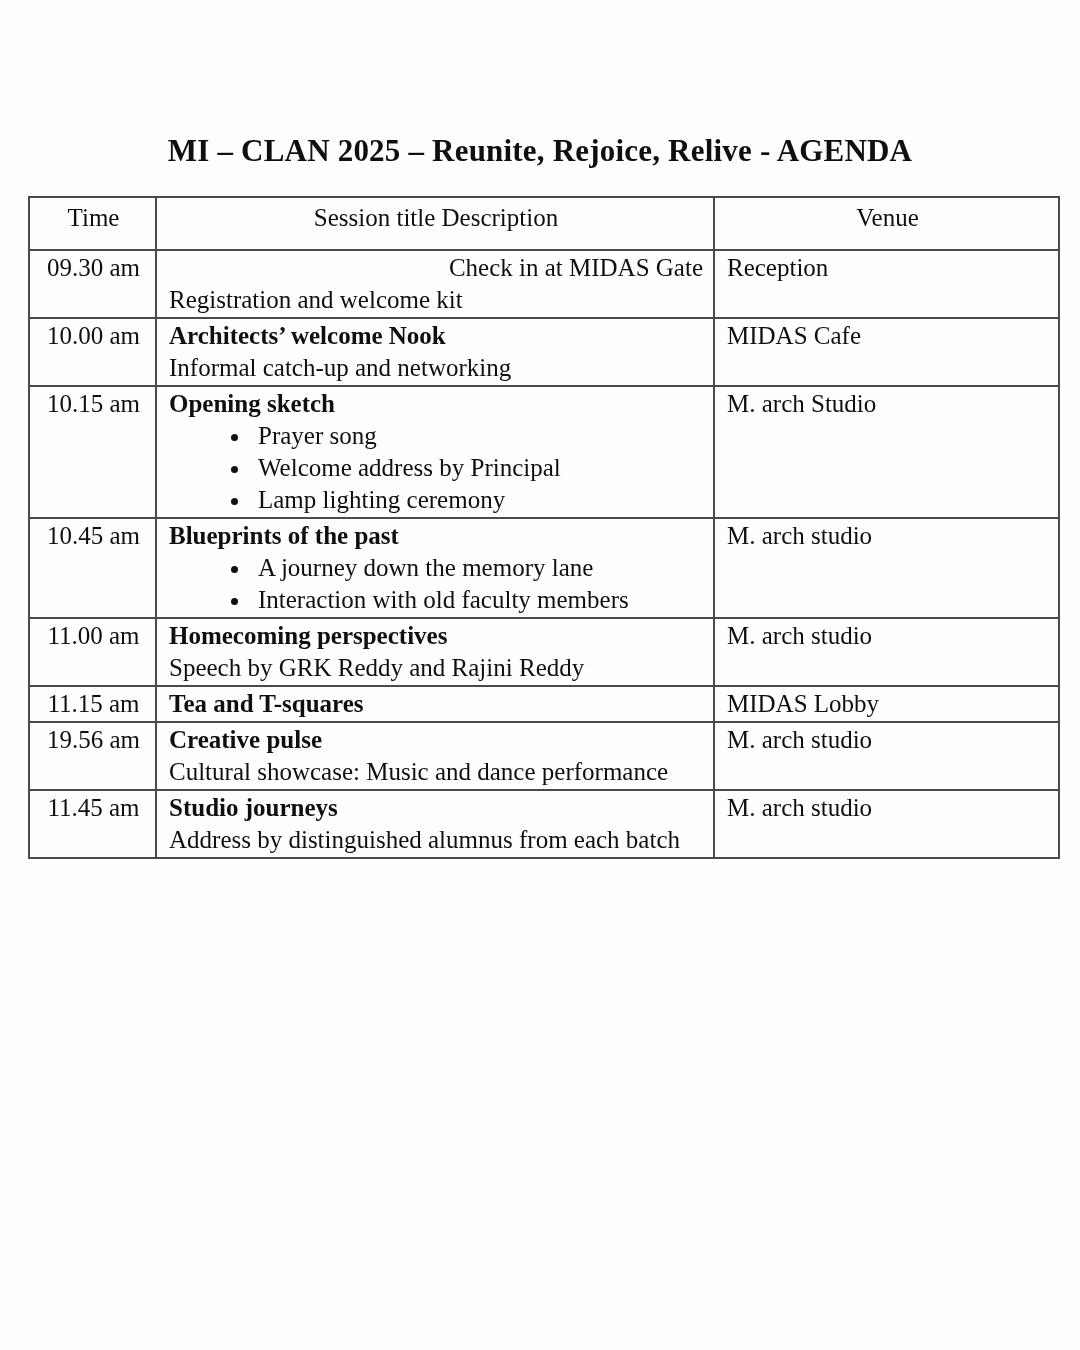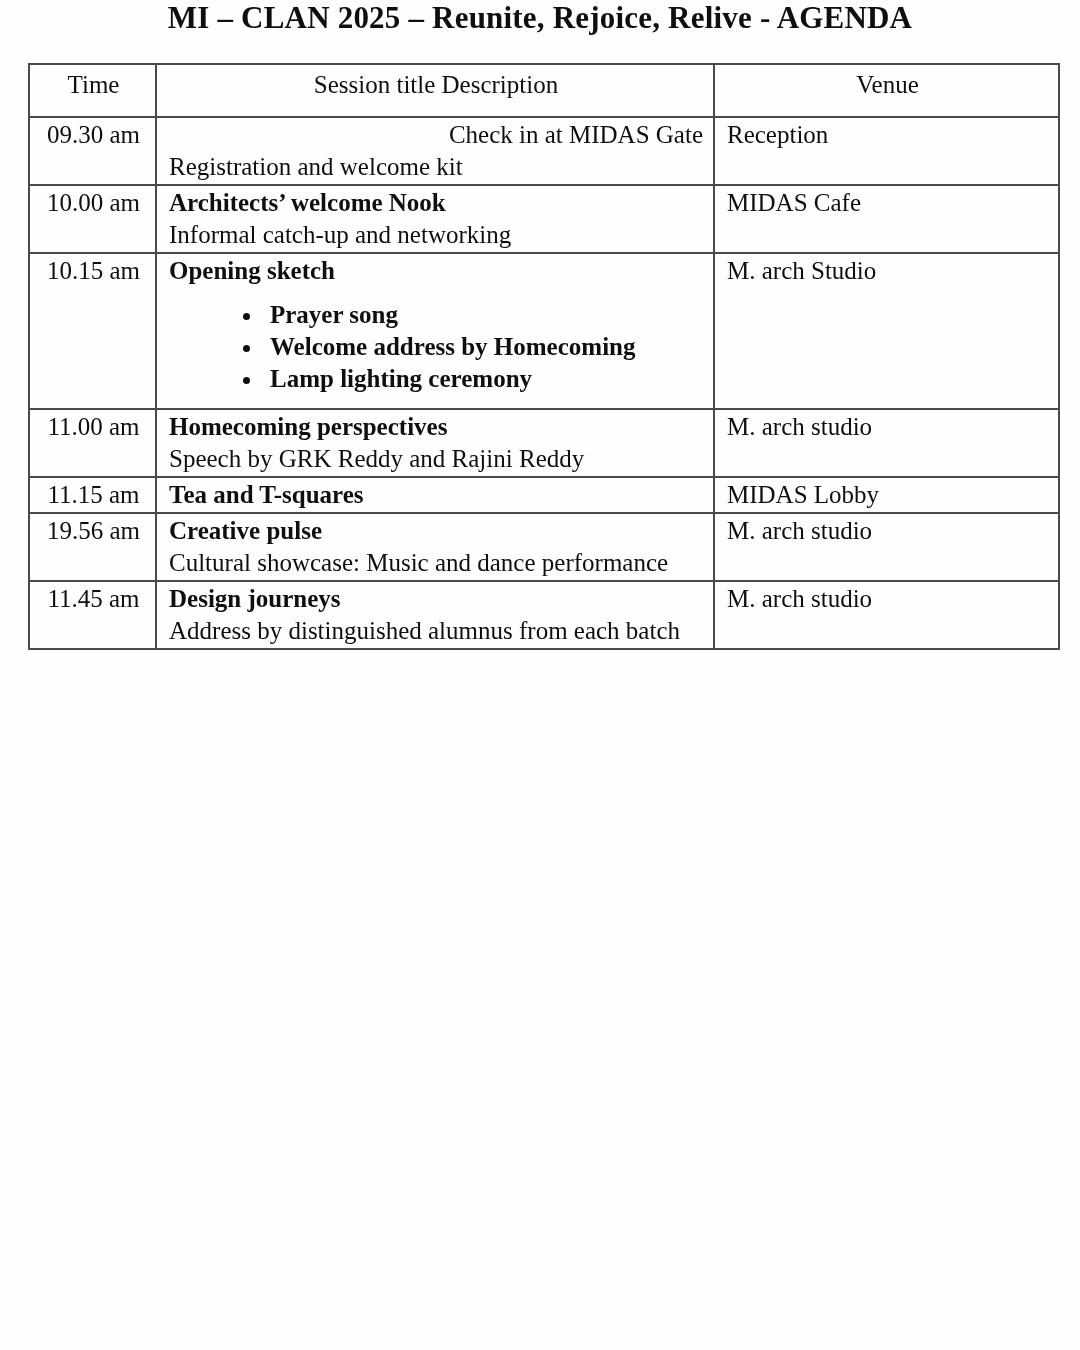--- a/index.html
+++ b/index.html
@@ -11,20 +11,21 @@
   }
   .page {
     position: relative;
     width: 1080px;
     height: 1350px;
     background: #fefefe;
     overflow: hidden;
   }
   h1.doc-title {
     margin: 0;
+    padding-top: 133px;
     padding-bottom: 0;
     text-align: center;
     font-size: 31px;
     line-height: 36px;
     font-weight: bold;
     letter-spacing: 0.2px;
   }
   table.agenda {
     border-collapse: collapse;
     table-layout: fixed;
@@ -52,24 +53,23 @@
   td.time-cell {
     text-align: center;
     padding-left: 4px;
     padding-right: 4px;
     white-space: nowrap;
   }
   td.session-cell .session-title { font-weight: bold; }
   td.session-cell .session-title.plain { font-weight: normal; text-align: right; }
   td.session-cell p.detail { margin: 0; }
   td.session-cell ul.bullets {
-    margin: 12px;
+    margin: 0;
     padding-left: 83px;
     list-style: disc outside;
-    font-weight: bold;
   }
   td.session-cell ul.bullets li { padding-left: 6px; }
   td.venue-cell { white-space: normal; }
 </style>
 </head>
 <body>
 
 <div class="page">
   <h1 class="doc-title">MI – CLAN 2025 – Reunite, Rejoice, Relive - AGENDA</h1>
 
@@ -102,25 +102,36 @@
             <p class="detail">Informal catch-up and networking</p>
           </td>
           <td class="venue-cell">MIDAS Cafe</td>
         </tr>
         <tr>
           <td class="time-cell">10.15 am</td>
           <td class="session-cell">
             <div class="session-title">Opening sketch</div>
             <ul class="bullets">
               <li>Prayer song</li>
-              <li>Welcome address by Homecoming</li>
+              <li>Welcome address by Principal</li>
               <li>Lamp lighting ceremony</li>
             </ul>
           </td>
           <td class="venue-cell">M. arch Studio</td>
+        </tr>
+        <tr>
+          <td class="time-cell">10.45 am</td>
+          <td class="session-cell">
+            <div class="session-title">Blueprints of the past</div>
+            <ul class="bullets">
+              <li>A journey down the memory lane</li>
+              <li>Interaction with old faculty members</li>
+            </ul>
+          </td>
+          <td class="venue-cell">M. arch studio</td>
         </tr>
         <tr>
           <td class="time-cell">11.00 am</td>
           <td class="session-cell">
             <div class="session-title">Homecoming perspectives</div>
             <p class="detail">Speech by GRK Reddy and Rajini Reddy</p>
           </td>
           <td class="venue-cell">M. arch studio</td>
         </tr>
         <tr>
@@ -134,20 +145,20 @@
           <td class="time-cell">19.56 am</td>
           <td class="session-cell">
             <div class="session-title">Creative pulse</div>
             <p class="detail">Cultural showcase: Music and dance performance</p>
           </td>
           <td class="venue-cell">M. arch studio</td>
         </tr>
         <tr>
           <td class="time-cell">11.45 am</td>
           <td class="session-cell">
-            <div class="session-title">Design journeys</div>
+            <div class="session-title">Studio journeys</div>
             <p class="detail">Address by distinguished alumnus from each batch</p>
           </td>
           <td class="venue-cell">M. arch studio</td>
         </tr>
       </tbody>
   </table>
 </div>
 
 </body></html>

